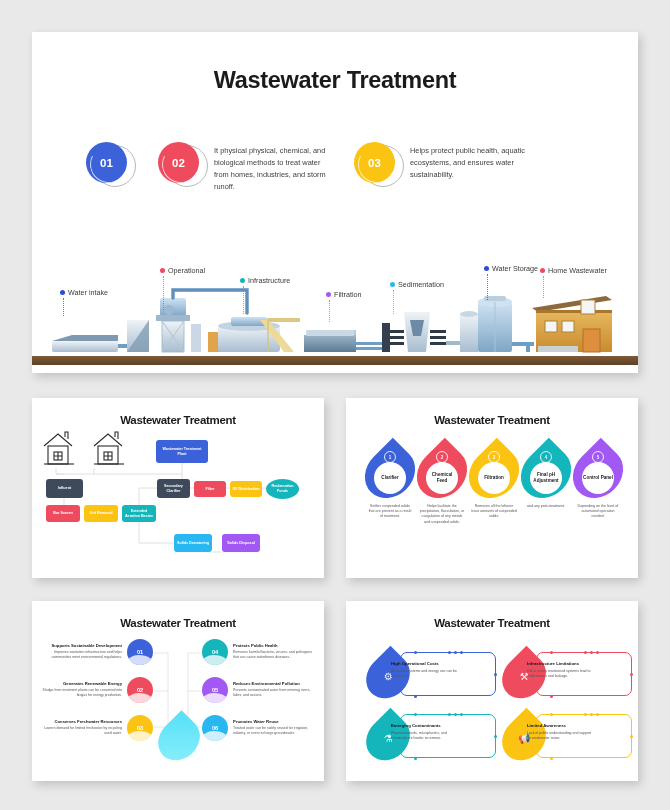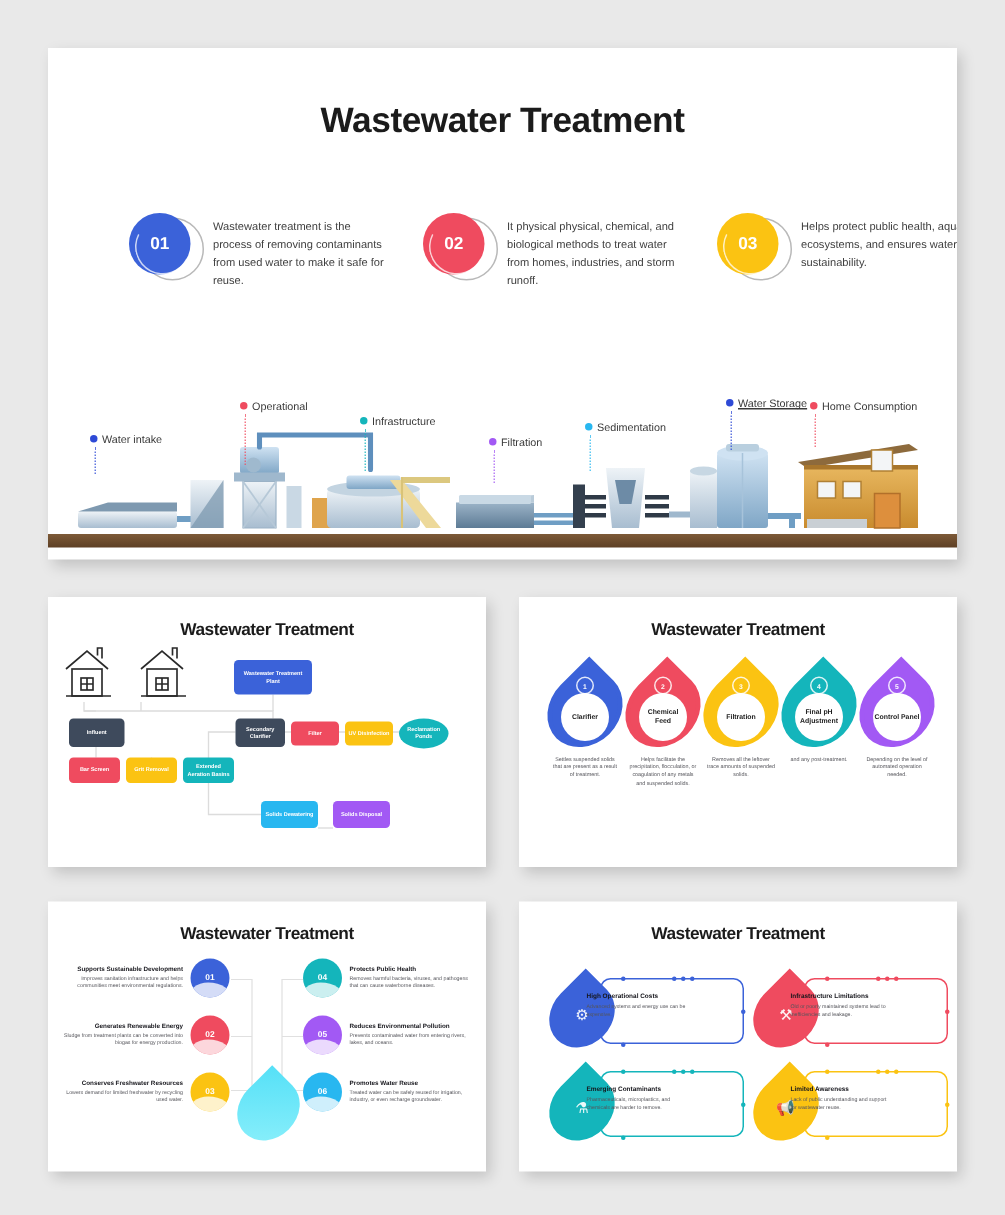--- a/index.html
+++ b/index.html
@@ -174,21 +174,20 @@
 
     <div class="hero-items">
       <div class="hero-item i0">
         <div class="num-badge">
           <div class="ring"></div>
           <div class="disc" id="d0" style="background: rgb(59, 98, 217);">
             <div class="arc"></div>
             <span>01</span>
           </div>
         </div>
-        <div class="hero-text">Wastewater treatment is the process of removing contaminants from used water to make it safe for reuse.</div>
       </div>
 
       <div class="hero-item i1">
         <div class="num-badge">
           <div class="ring"></div>
           <div class="disc" id="d1" style="background: rgb(239, 75, 95);">
             <div class="arc"></div>
             <span>02</span>
           </div>
         </div>
@@ -311,28 +310,28 @@
           <div class="lbl" style="left: 294px; top: 32px;">
             <span class="dot" style="background: rgb(162, 89, 244);"></span>
             <span>Filtration</span>
           </div>
           <div class="lead" style="left: 296.5px; top: 42px; height: 22px; border-left-color: rgb(162, 89, 244); opacity: 0.75;"></div>
           <div class="lbl" style="left: 358px; top: 22px;">
             <span class="dot" style="background: rgb(40, 183, 240);"></span>
             <span>Sedimentation</span>
           </div>
           <div class="lead" style="left: 360.5px; top: 32px; height: 24px; border-left-color: rgb(40, 183, 240); opacity: 0.75;"></div>
-          <div class="lbl" style="left: 452px; top: 6px; text-decoration: underline;">
+          <div class="lbl" style="left: 452px; top: 6px;">
             <span class="dot" style="background: rgb(46, 74, 214);"></span>
             <span>Water Storage</span>
           </div>
           <div class="lead" style="left: 454.5px; top: 16px; height: 26px; border-left-color: rgb(46, 74, 214); opacity: 0.75;"></div>
           <div class="lbl" style="left: 508px; top: 8px;">
             <span class="dot" style="background: rgb(239, 75, 95);"></span>
-            <span>Home Consumption</span>
+            <span>Home Wastewater</span>
           </div>
           <div class="lead" style="left: 510.5px; top: 18px; height: 22px; border-left-color: rgb(239, 75, 95); opacity: 0.75;"></div>
         </div>
     </div>
   </div>
 
   <div class="slide" id="slide-flow">
     <div class="slide-title mini-title">Wastewater Treatment</div>
     <svg width="292" height="180" style="position:absolute;left:0;top:0">
       <g stroke="#dcdcdc" stroke-width="0.9" fill="none">

